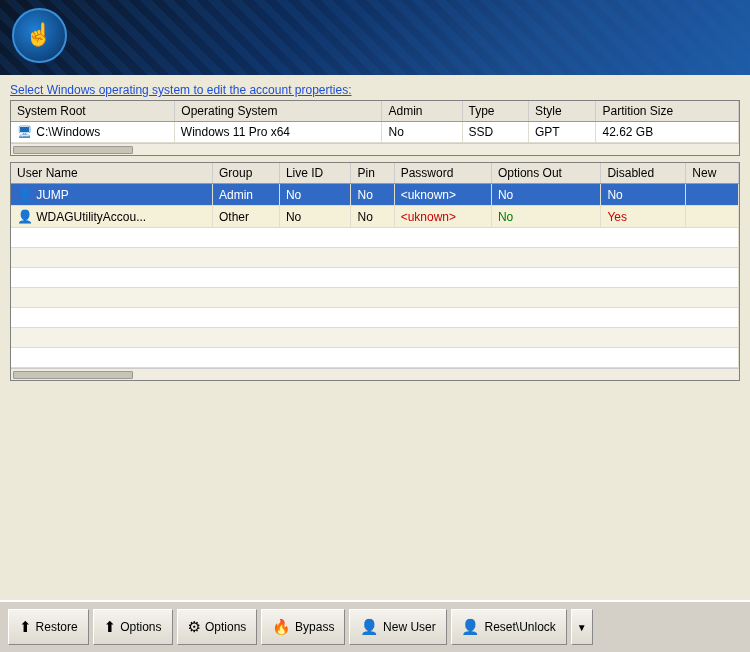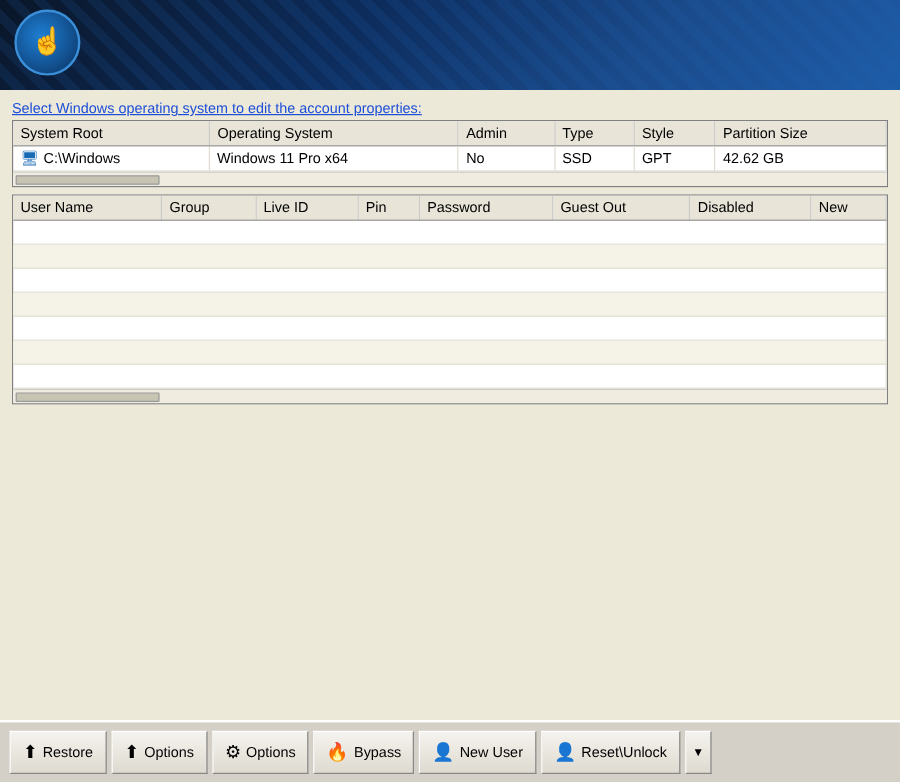--- a/index.html
+++ b/index.html
@@ -243,31 +243,55 @@
   <div>
     <div class="table-wrapper">
       <table class="data-table">
         <thead>
           <tr>
             <th>User Name</th>
             <th>Group</th>
             <th>Live ID</th>
             <th>Pin</th>
             <th>Password</th>
-            <th>Guest Out</th>
+            <th>Options Out</th>
             <th>Disabled</th>
             <th>New</th>
           </tr>
         </thead>
         <tbody>
 
 
 
 
-
+          <tr class="selected">
+            <td>
+              <span style="color:#aaccff; margin-right:3px; font-size:13px;">👤</span><span>JUMP</span>
+            </td>
+            <td>Admin</td>
+            <td>No</td>
+            <td>No</td>
+            <td>&lt;uknown&gt;</td>
+            <td>No</td>
+            <td>No</td>
+            <td></td>
+          </tr>
+
+          <tr style="background:#f5f0d8;">
+            <td>
+              <span style="color:#2266cc; margin-right:3px; font-size:13px;">👤</span><span>WDAGUtilityAccou...</span>
+            </td>
+            <td>Other</td>
+            <td>No</td>
+            <td>No</td>
+            <td class="col-red">&lt;uknown&gt;</td>
+            <td class="col-green">No</td>
+            <td class="col-red">Yes</td>
+            <td></td>
+          </tr>
 
           <tr class="empty-rows">
               <td colspan="8"></td>
             </tr>
           <tr class="empty-rows">
               <td colspan="8"></td>
             </tr>
           <tr class="empty-rows">
               <td colspan="8"></td>
             </tr>

